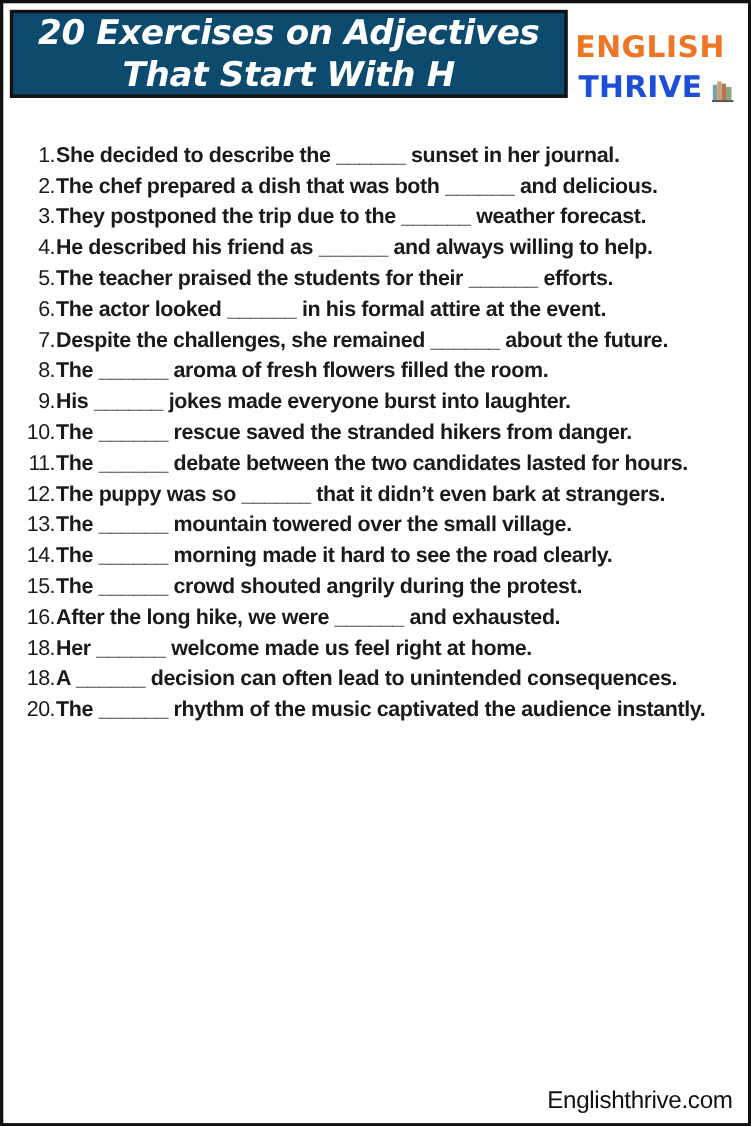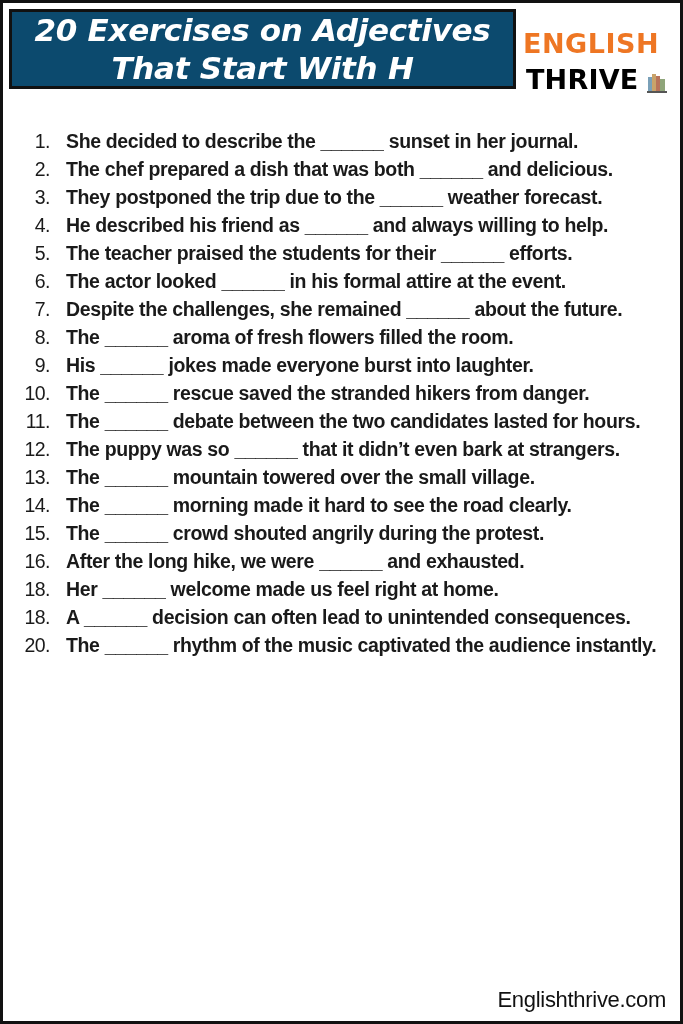--- a/index.html
+++ b/index.html
@@ -22,33 +22,33 @@
       position: absolute; left: 520px; top: 24px; width: 150px; height: 80px;
     }
     .logo-english {
       position: absolute; left: 0; top: 0;
       font-family: "DejaVu Sans", sans-serif; font-weight: bold; font-size: 27px;
       color: #ee7623; letter-spacing: 0.5px; line-height: 34px;
     }
     .logo-thrive {
       position: absolute; left: 3px; top: 36px;
       font-family: "DejaVu Sans", sans-serif; font-weight: bold; font-size: 27px;
-      color: #000000; letter-spacing: 0.2px; line-height: 34px;
+      color: #1d4ed8; letter-spacing: 0.2px; line-height: 34px;
     }
     .books-icon { position: absolute; left: 124px; top: 44px; width: 20px; height: 22px; }
     .list {
       position: absolute; left: 8px; top: 124px; width: 665px; margin: 0; padding: 0; list-style: none;
       font-family: "Liberation Sans", sans-serif; font-size: 19.5px; line-height: 28px; color: #1a1a1a;
     }
     .item { display: flex; }
     .num {
       width: 39px; text-align: right; flex: 0 0 39px; font-weight: normal;
       letter-spacing: -0.5px; color: #1a1a1a;
     }
-    .text { flex: 1; font-weight: bold; padding-left: 1px; letter-spacing: -0.35px; margin-left: 15px; }
+    .text { flex: 1; font-weight: bold; padding-left: 1px; letter-spacing: -0.35px; }
     .footer {
       position: absolute; right: 14px; top: 984px;
       font-family: "Liberation Sans", sans-serif; font-weight: normal; font-size: 22px; color: #111;
       letter-spacing: -0.3px;
     }
   </style>
 </head>
 <body>
 
 <div class="frame">

